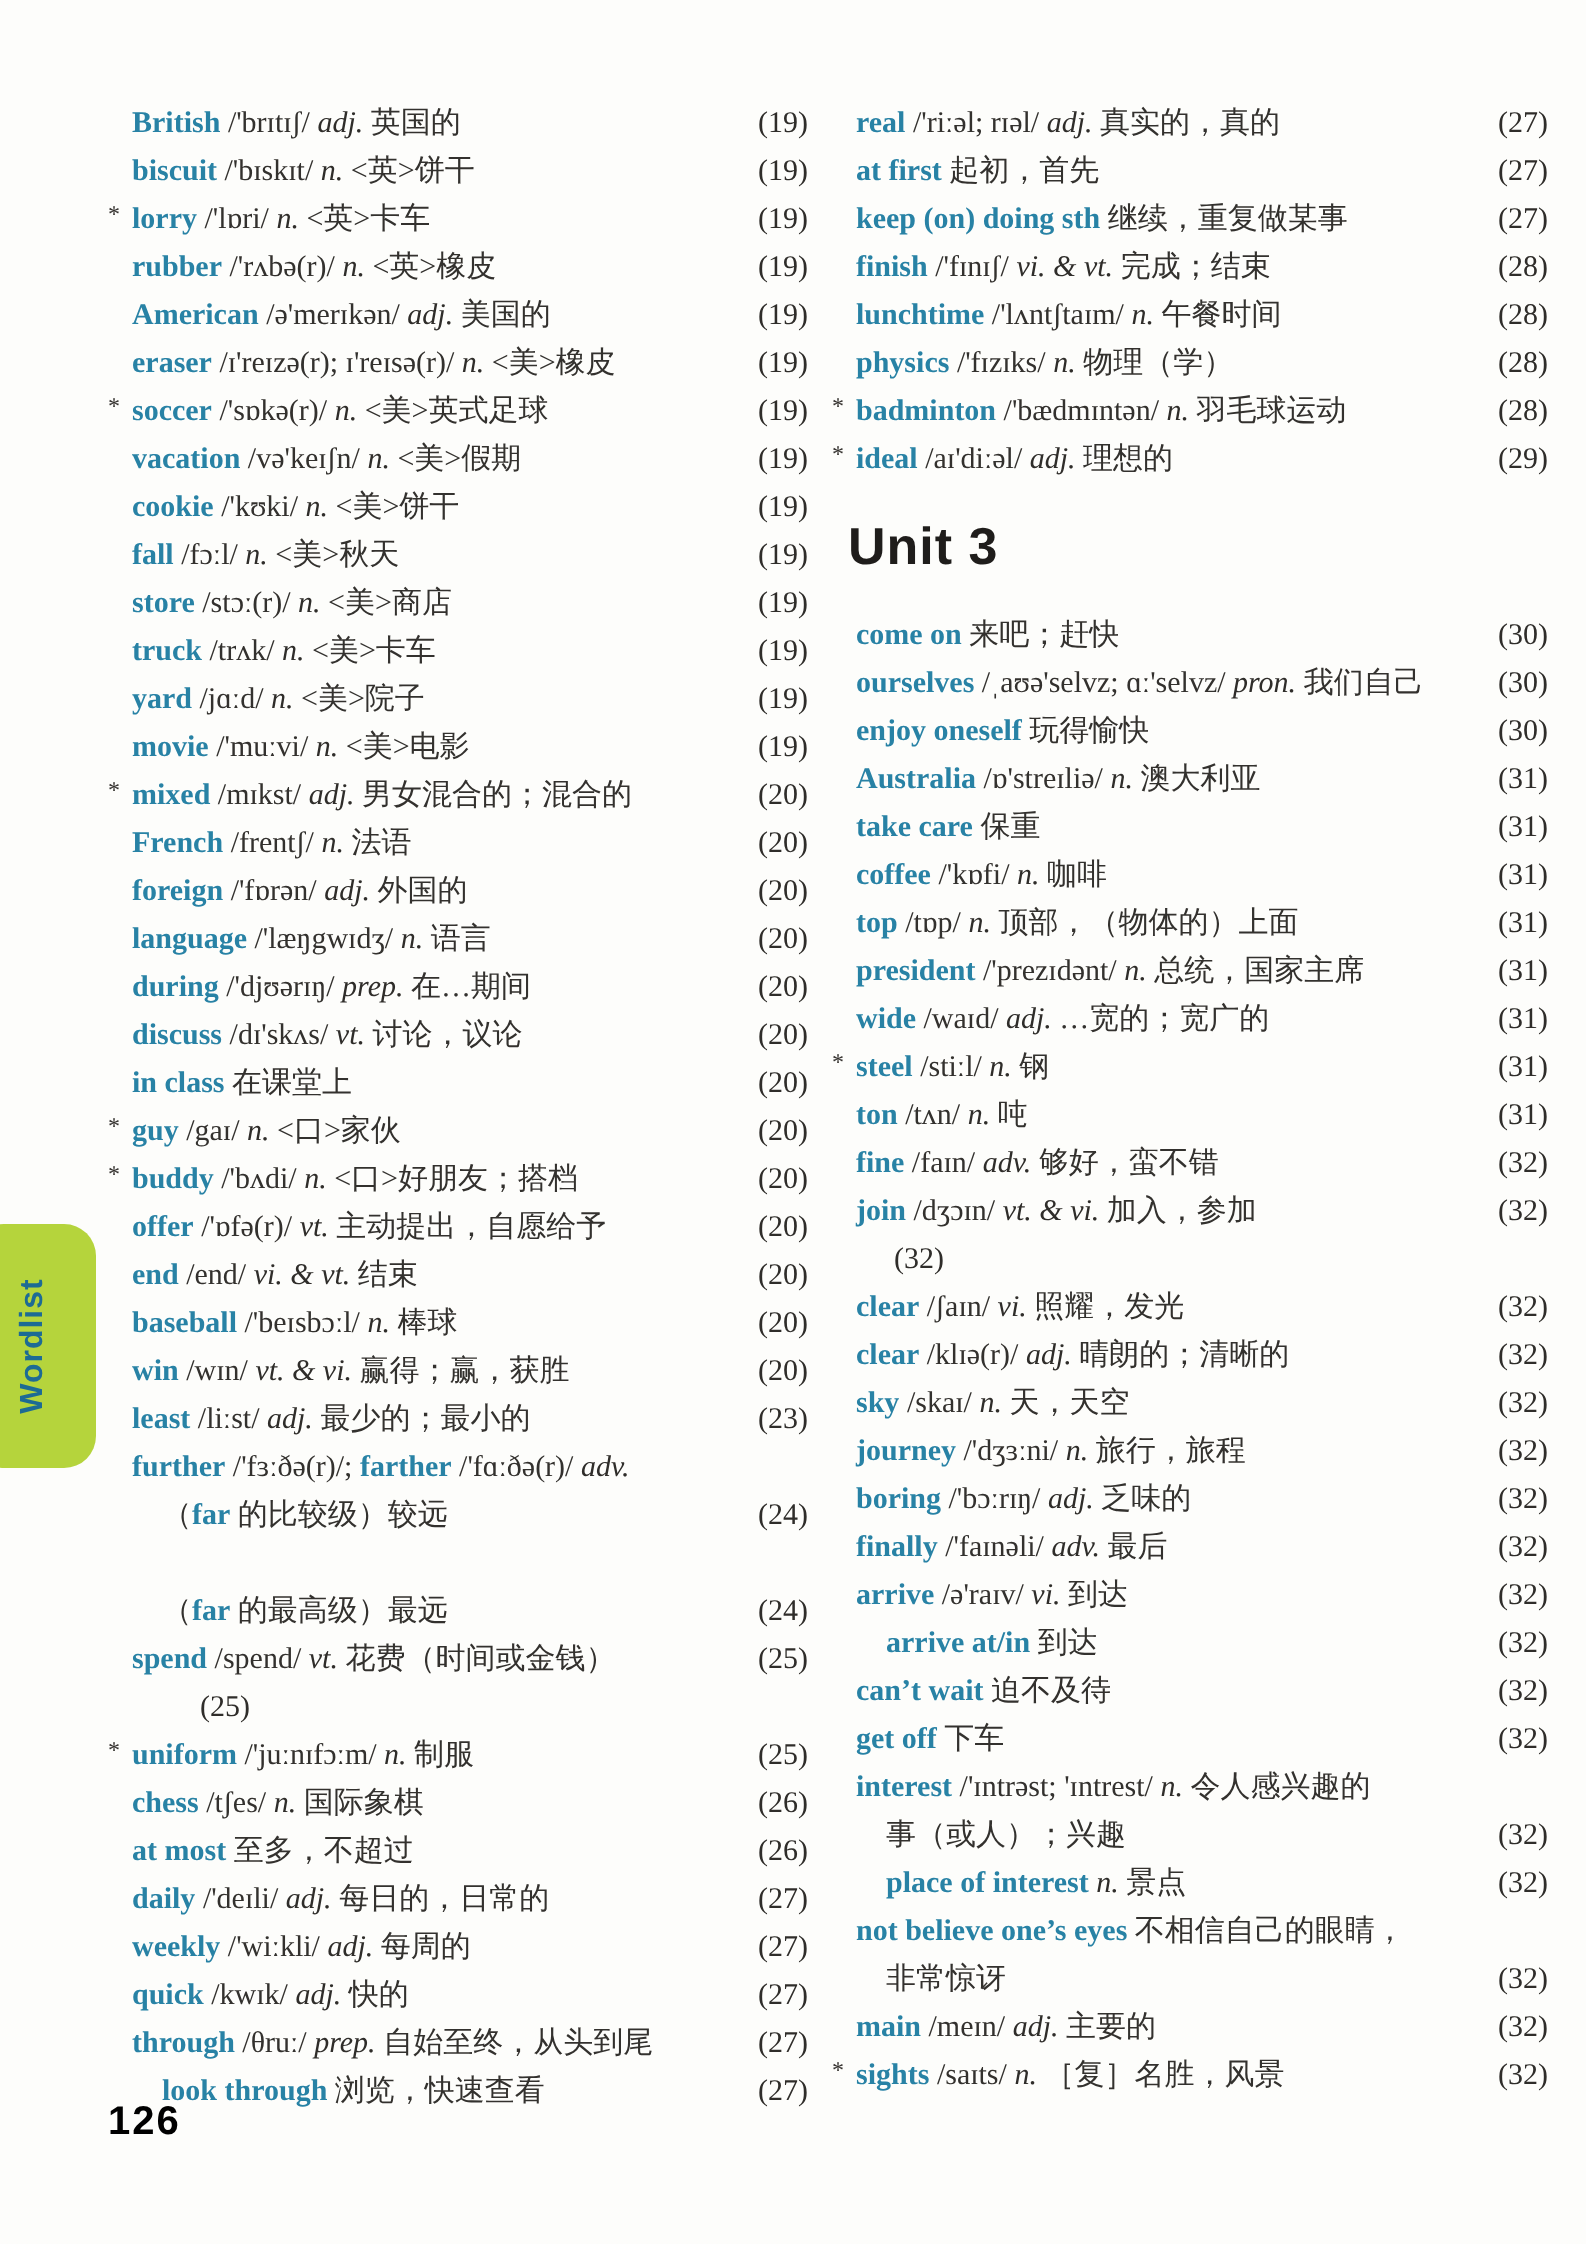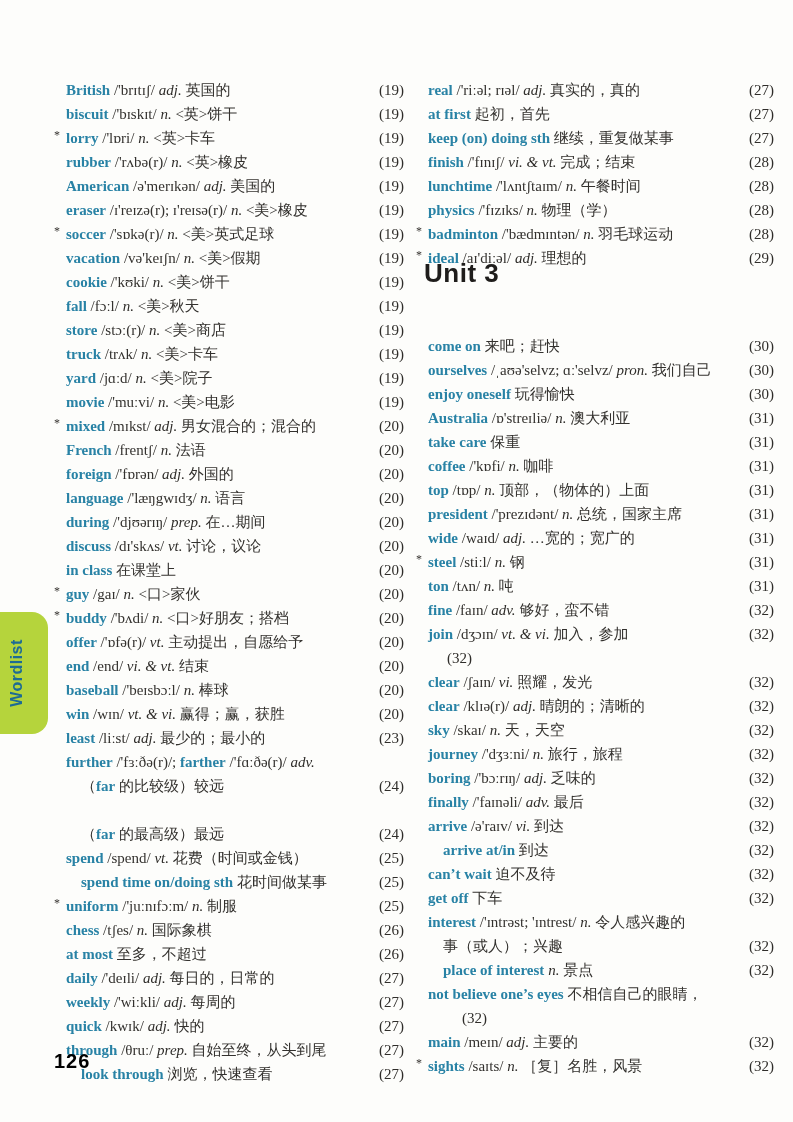--- a/index.html
+++ b/index.html
@@ -6,21 +6,21 @@
   body{
     width:793px;height:1122px;
     background:#fdfdfb;
     position:relative;
     font-family:"Liberation Serif","DejaVu Serif",serif;
     color:#33312e;
     overflow:hidden;
   }
   .page{position:absolute;inset:0;}
   
-  .col{position:absolute;margin-top:28px;}
+  .col{position:absolute;}
   #left-col{left:66px;top:50px;width:338px;}
   #right-col-top{left:428px;top:50px;width:346px;}
   #right-col-unit3{left:428px;top:306px;width:346px;}
   .row{
     position:relative;
     height:24px;line-height:24px;
     display:flex;
     font-size:15px;
     white-space:nowrap;
   }
@@ -201,21 +201,20 @@
       </div>
       <div class="row ind">
         <span class="txt"><span class="t">（</span><span class="w">far</span><span class="t"> 的最高级）最远</span></span>
         <span class="pg">(24)</span>
       </div>
       <div class="row">
         <span class="txt"><span class="w">spend</span><span class="t"> /spend/ </span><span class="i">vt.</span><span class="t"> 花费（时间或金钱）</span></span>
         <span class="pg">(25)</span>
       </div>
       <div class="row ind">
-        <span class="txt"><span class="w">spend time on/doing sth</span><span class="t"> 花时间做某事</span></span>
         <span class="pg">(25)</span>
       </div>
       <div class="row">
         <span class="star">*</span>
         <span class="txt"><span class="w">uniform</span><span class="t"> /'juːnɪfɔːm/ </span><span class="i">n.</span><span class="t"> 制服</span></span>
         <span class="pg">(25)</span>
       </div>
       <div class="row">
         <span class="txt"><span class="w">chess</span><span class="t"> /tʃes/ </span><span class="i">n.</span><span class="t"> 国际象棋</span></span>
         <span class="pg">(26)</span>
@@ -392,20 +391,21 @@
       </div>
       <div class="row ind">
         <span class="txt"><span class="w">place of interest</span><span class="t"> </span><span class="i">n.</span><span class="t"> 景点</span></span>
         <span class="pg">(32)</span>
       </div>
       <div class="row">
         <span class="txt"><span class="w">not believe one’s eyes</span><span class="t"> 不相信自己的眼睛，</span></span>
         <span class="pg"></span>
       </div>
       <div class="row ind">
+        <span class="txt"><span class="t">非常惊讶</span></span>
         <span class="pg">(32)</span>
       </div>
       <div class="row">
         <span class="txt"><span class="w">main</span><span class="t"> /meɪn/ </span><span class="i">adj.</span><span class="t"> 主要的</span></span>
         <span class="pg">(32)</span>
       </div>
       <div class="row">
         <span class="star">*</span>
         <span class="txt"><span class="w">sights</span><span class="t"> /saɪts/ </span><span class="i">n.</span><span class="t"> ［复］名胜，风景</span></span>
         <span class="pg">(32)</span>

